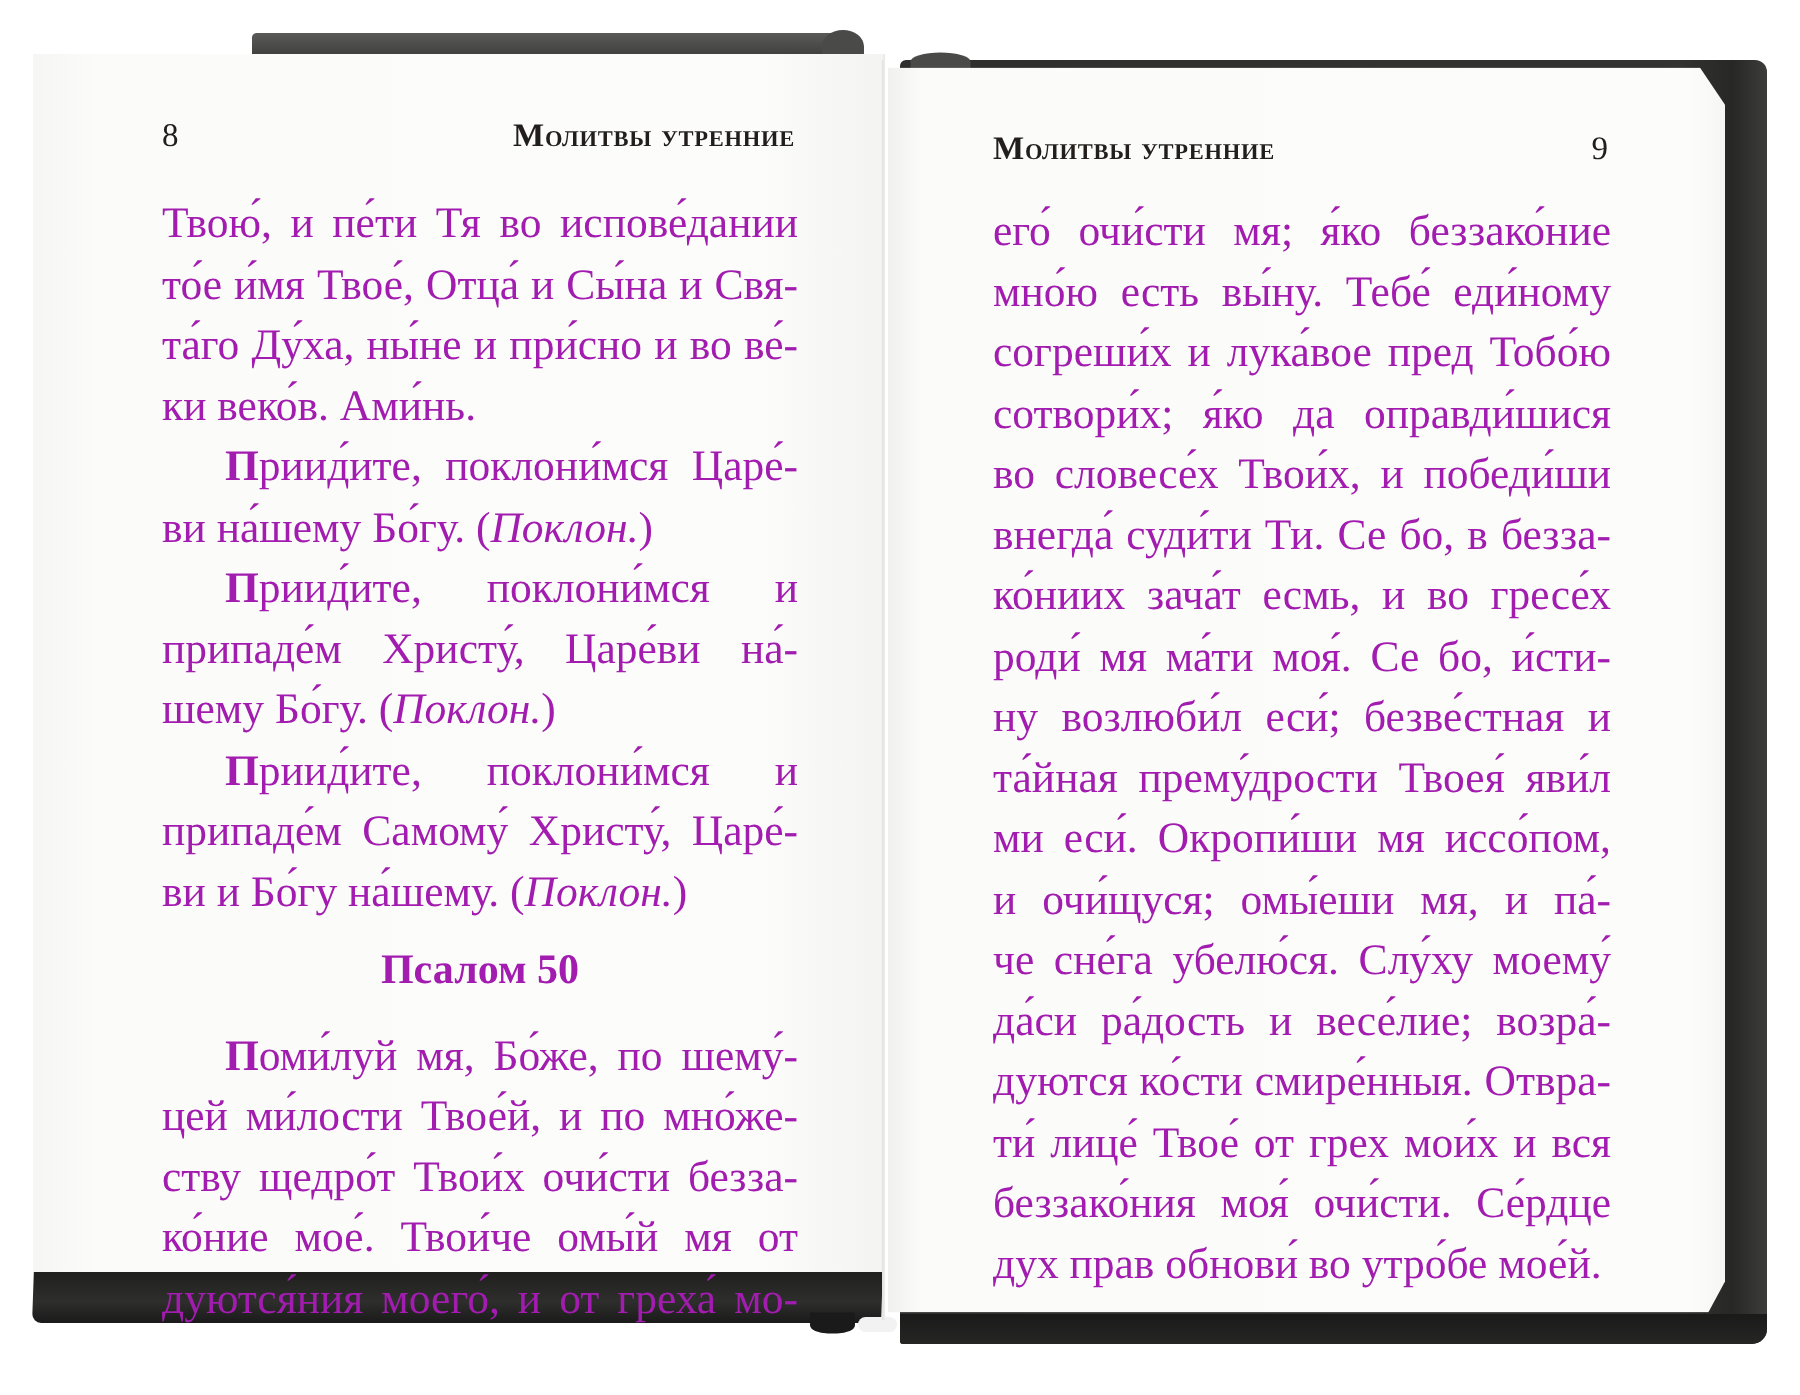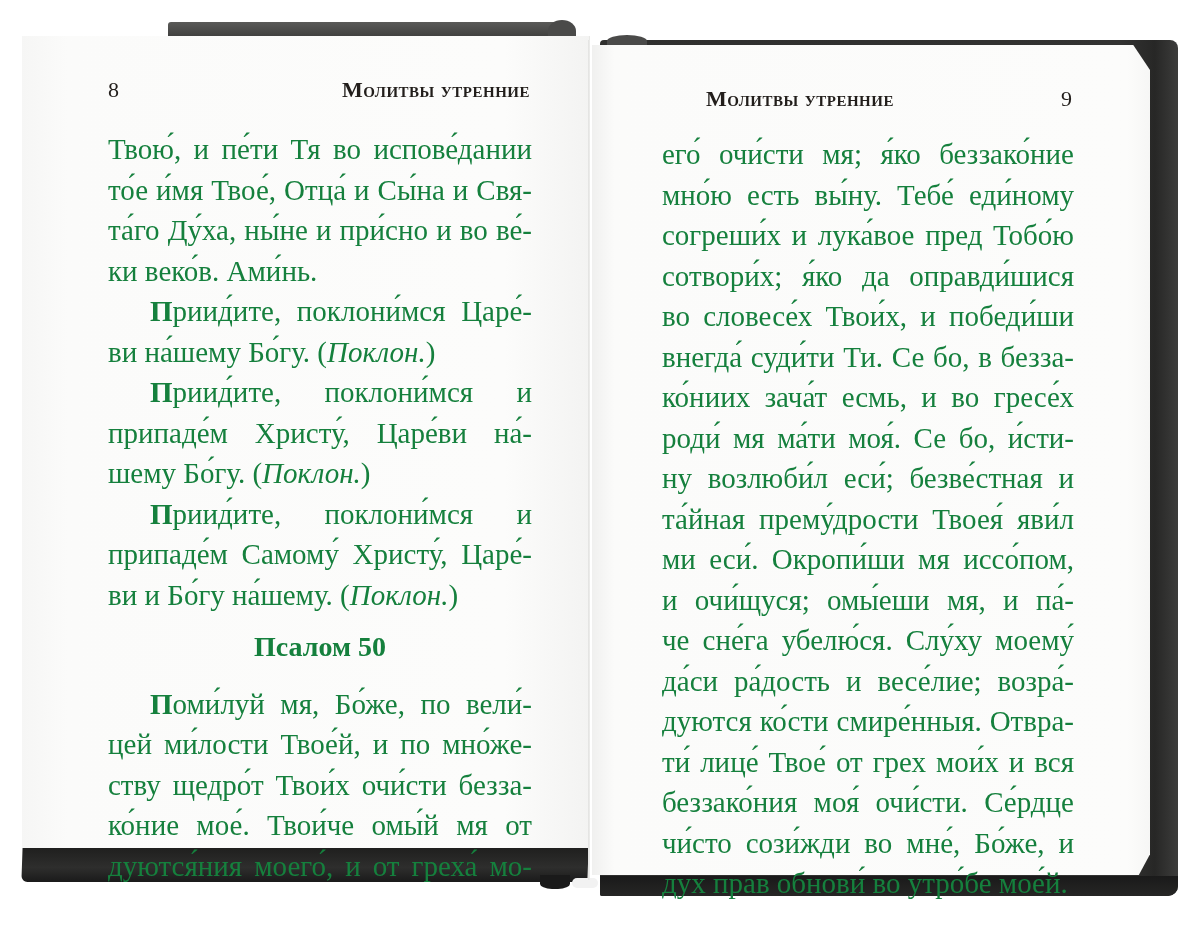--- a/index.html
+++ b/index.html
@@ -86,30 +86,29 @@
       color: #221e1b;
     }
     .folio {
       font-size: 22px;
     }
     .head-title {
       font-variant: small-caps;
       font-weight: bold;
       letter-spacing: 0.5px;
       font-size: 22px;
-      margin-left: 44px;
     }
     .left-head { left: 108px; width: 422px; display: flex; justify-content: space-between; }
     .right-head { left: 662px; width: 410px; display: flex; justify-content: space-between; top: 86px; }
     
     .col {
       position: absolute;
       font-size: 29px;
       line-height: 40.5px;
-      color: #15803d;
+      color: #a21caf;
     }
     .col-left { left: 108px; top: 129px; width: 424px; }
     .col-right { left: 662px; top: 134px; width: 412px; }
     .line {
       display: block;
       white-space: nowrap;
       height: 40.5px;
     }
     .line.justify {
       text-align: justify;
@@ -166,21 +165,21 @@
 
   <span class="line justify indent"><b class="bold-initial">П</b><span>риид́ите, поклони́мся и</span></span>
   <span class="line justify">припаде́м Христу́, Царе́ви на́-</span>
   <span class="line"><span>шему Бо́гу. (</span><i class="italic">Поклон.</i><span>)</span></span>
 
   <span class="line justify indent"><b class="bold-initial">П</b><span>риид́ите, поклони́мся и</span></span>
   <span class="line justify">припаде́м Самому́ Христу́, Царе́-</span>
   <span class="line"><span>ви и Бо́гу на́шему. (</span><i class="italic">Поклон.</i><span>)</span></span>
 
   <span class="psalm-title">Псалом 50</span>
-  <span class="line justify indent"><b class="bold-initial">П</b><span>оми́луй мя, Бо́же, по вели́-</span></span>
+  <span class="line justify indent"><b class="bold-initial">П</b><span>оми́луй мя, Бо́же, по шему́-</span></span>
   <span class="line justify">цей ми́лости Твое́й, и по мно́же-</span>
   <span class="line justify">ству щедро́т Твои́х очи́сти безза-</span>
   <span class="line justify">ко́ние мое́. Твои́че омы́й мя от</span>
   <span class="line justify">дуются́ния моего́, и от греха́ мо-</span>
 </div>
 
 <div class="col col-right">
   <span class="line justify">его́ очи́сти мя; я́ко беззако́ние</span>
   <span class="line justify">мно́ю есть вы́ну. Тебе́ еди́ному</span>
   <span class="line justify">согреши́х и лука́вое пред Тобо́ю</span>
@@ -191,15 +190,14 @@
   <span class="line justify">роди́ мя ма́ти моя́. Се бо, и́сти-</span>
   <span class="line justify">ну возлюби́л еси́; безве́стная и</span>
   <span class="line justify">та́йная прему́дрости Твоея́ яви́л</span>
   <span class="line justify">ми еси́. Окропи́ши мя иссо́пом,</span>
   <span class="line justify">и очи́щуся; омы́еши мя, и па́-</span>
   <span class="line justify">че сне́га убелю́ся. Слу́ху моему́</span>
   <span class="line justify">да́си ра́дость и весе́лие; возра́-</span>
   <span class="line justify">дуются ко́сти смире́нныя. Отвра-</span>
   <span class="line justify">ти́ лице́ Твое́ от грех мои́х и вся</span>
   <span class="line justify">беззако́ния моя́ очи́сти. Се́рдце</span>
-  <span class="line justify">чи́сто сози́жди во мне́, Бо́же, и</span>
   <span class="line">дух прав обнови́ во утро́бе мое́й.</span>
 </div>
 
 </body></html>

